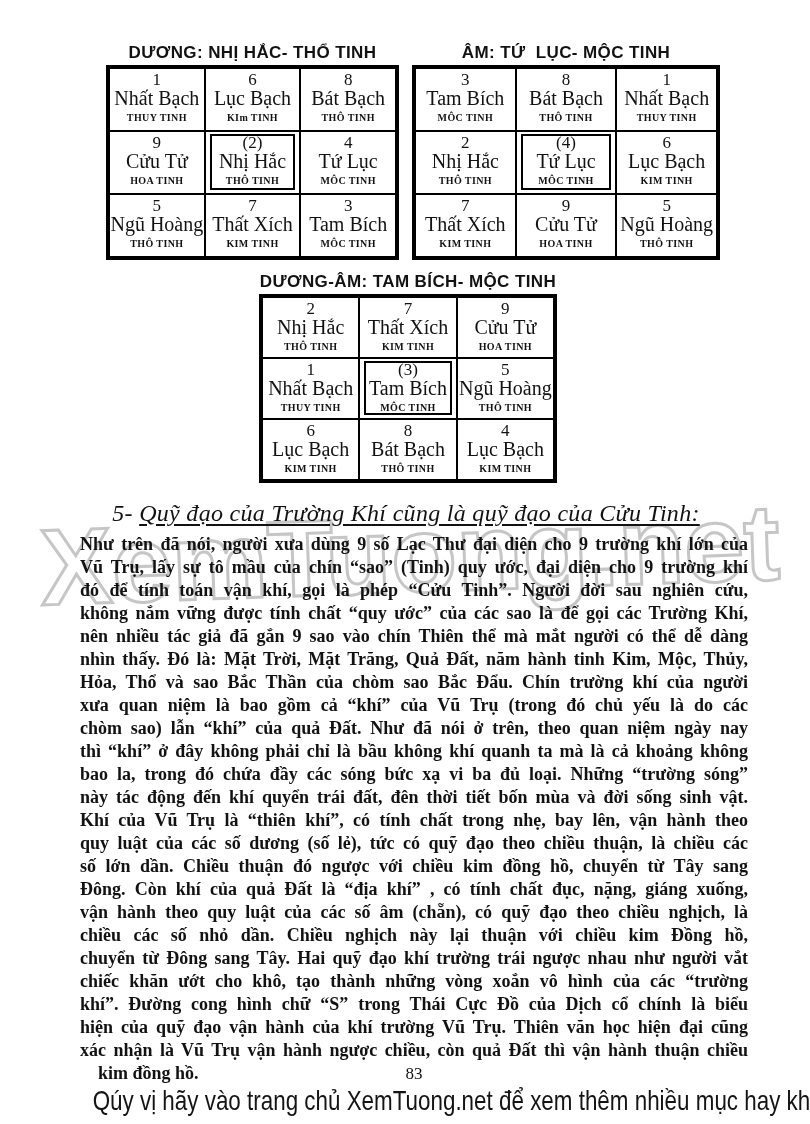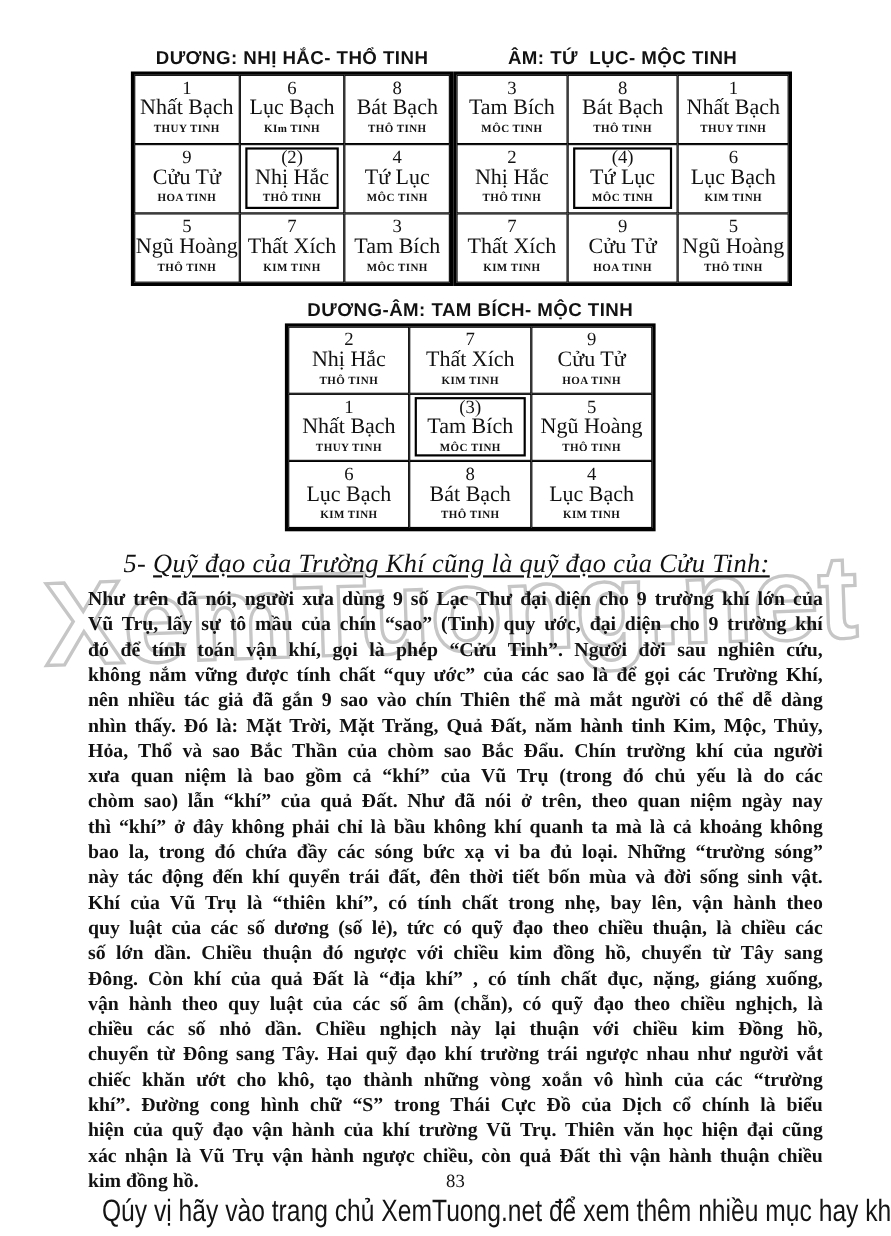--- a/index.html
+++ b/index.html
@@ -9,23 +9,23 @@
     margin:0 auto;
   }
   
   .watermark{position:absolute;left:32px;top:488px;z-index:0;transform:rotate(-2deg);}
   .watermark text{
     font-family:"Liberation Sans", sans-serif;font-weight:bold;
     fill:#ffffff;stroke:#c6c6c6;stroke-width:3px;
   }
   
   .tblock{position:absolute;z-index:1;}
-  .t-duong{left:119px;top:44px;width:293px;}
+  .t-duong{left:106px;top:44px;width:293px;}
   .t-am{left:412px;top:44px;width:308px;}
-  .t-mid{left:259px;top:273px;width:337px;}
+  .t-mid{left:259px;top:273px;width:298px;}
   .ttitle{
     text-align:center;font-family:"Liberation Sans", sans-serif;font-weight:bold;
     font-size:17px;line-height:18px;letter-spacing:.4px;margin-bottom:3px;white-space:pre;
   }
   .grid{display:grid;grid-template-columns:repeat(3,1fr);border:3px solid #000;background:#fff;}
   .t-duong .grid,.t-am .grid{grid-template-rows:repeat(3,63px);}
   .t-mid .grid{grid-template-rows:repeat(3,61px);}
   .cell{
     position:relative;border:1.4px solid #000;text-align:center;
     padding-top:2px;overflow:hidden;
@@ -39,21 +39,21 @@
     position:absolute;left:72px;top:499px;width:668px;z-index:2;text-align:center;
     font-style:italic;font-size:24px;line-height:28px;letter-spacing:.3px;
   }
   .heading .h-main{text-decoration:underline;text-underline-offset:3px;}
   
   .body-text{position:absolute;left:80px;top:533px;width:668px;z-index:2;font-size:18px;}
   .bline{
     height:23px;line-height:23px;overflow:hidden;
     text-align:justify;text-align-last:justify;font-weight:bold;
   }
-  .bline.last{text-align:left;text-align-last:left;}
+  .bline.last{text-align:left;text-align-last:left;margin-left:18px;}
   .page-number{
     position:absolute;left:80px;top:1062px;width:668px;z-index:2;
     text-align:center;font-size:17px;line-height:23px;
   }
   
   .footer{
     position:absolute;left:0;right:0;top:1085px;z-index:2;text-align:center;
     font-family:"Liberation Sans", sans-serif;font-size:28px;line-height:32px;color:#141414;
   }
   .footer-inner{display:inline-block;transform:scaleX(.8);transform-origin:center;white-space:nowrap;}

